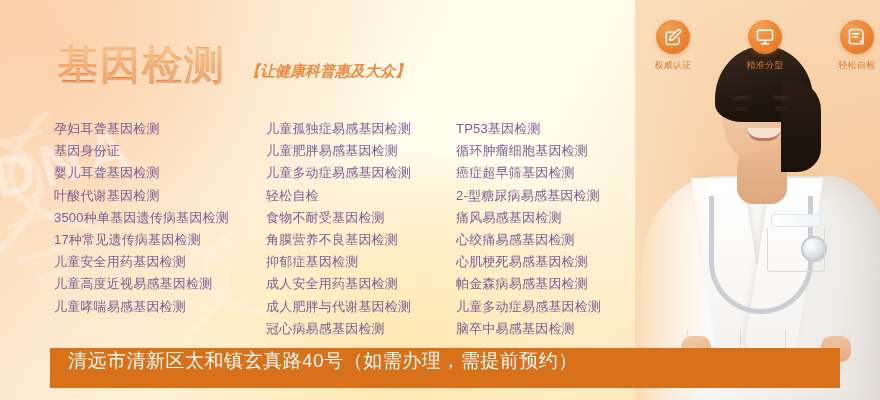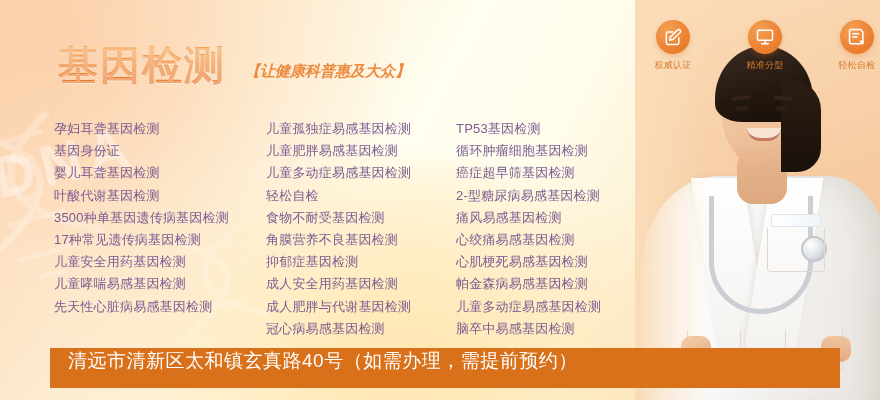--- a/index.html
+++ b/index.html
@@ -411,22 +411,22 @@
   <div class="lists">
 
     <div class="col col-1">
       <div class="item">孕妇耳聋基因检测</div>
       <div class="item">基因身份证</div>
       <div class="item">婴儿耳聋基因检测</div>
       <div class="item">叶酸代谢基因检测</div>
       <div class="item">3500种单基因遗传病基因检测</div>
       <div class="item">17种常见遗传病基因检测</div>
       <div class="item">儿童安全用药基因检测</div>
+      <div class="item">儿童高度近视易感基因检测</div>
       <div class="item">儿童哮喘易感基因检测</div>
-      <div class="item">先天性心脏病易感基因检测</div>
     </div>
 
     <div class="col col-2">
       <div class="item">儿童孤独症易感基因检测</div>
       <div class="item">儿童肥胖易感基因检测</div>
       <div class="item">儿童多动症易感基因检测</div>
       <div class="item">轻松自检</div>
       <div class="item">食物不耐受基因检测</div>
       <div class="item">角膜营养不良基因检测</div>
       <div class="item">抑郁症基因检测</div>

